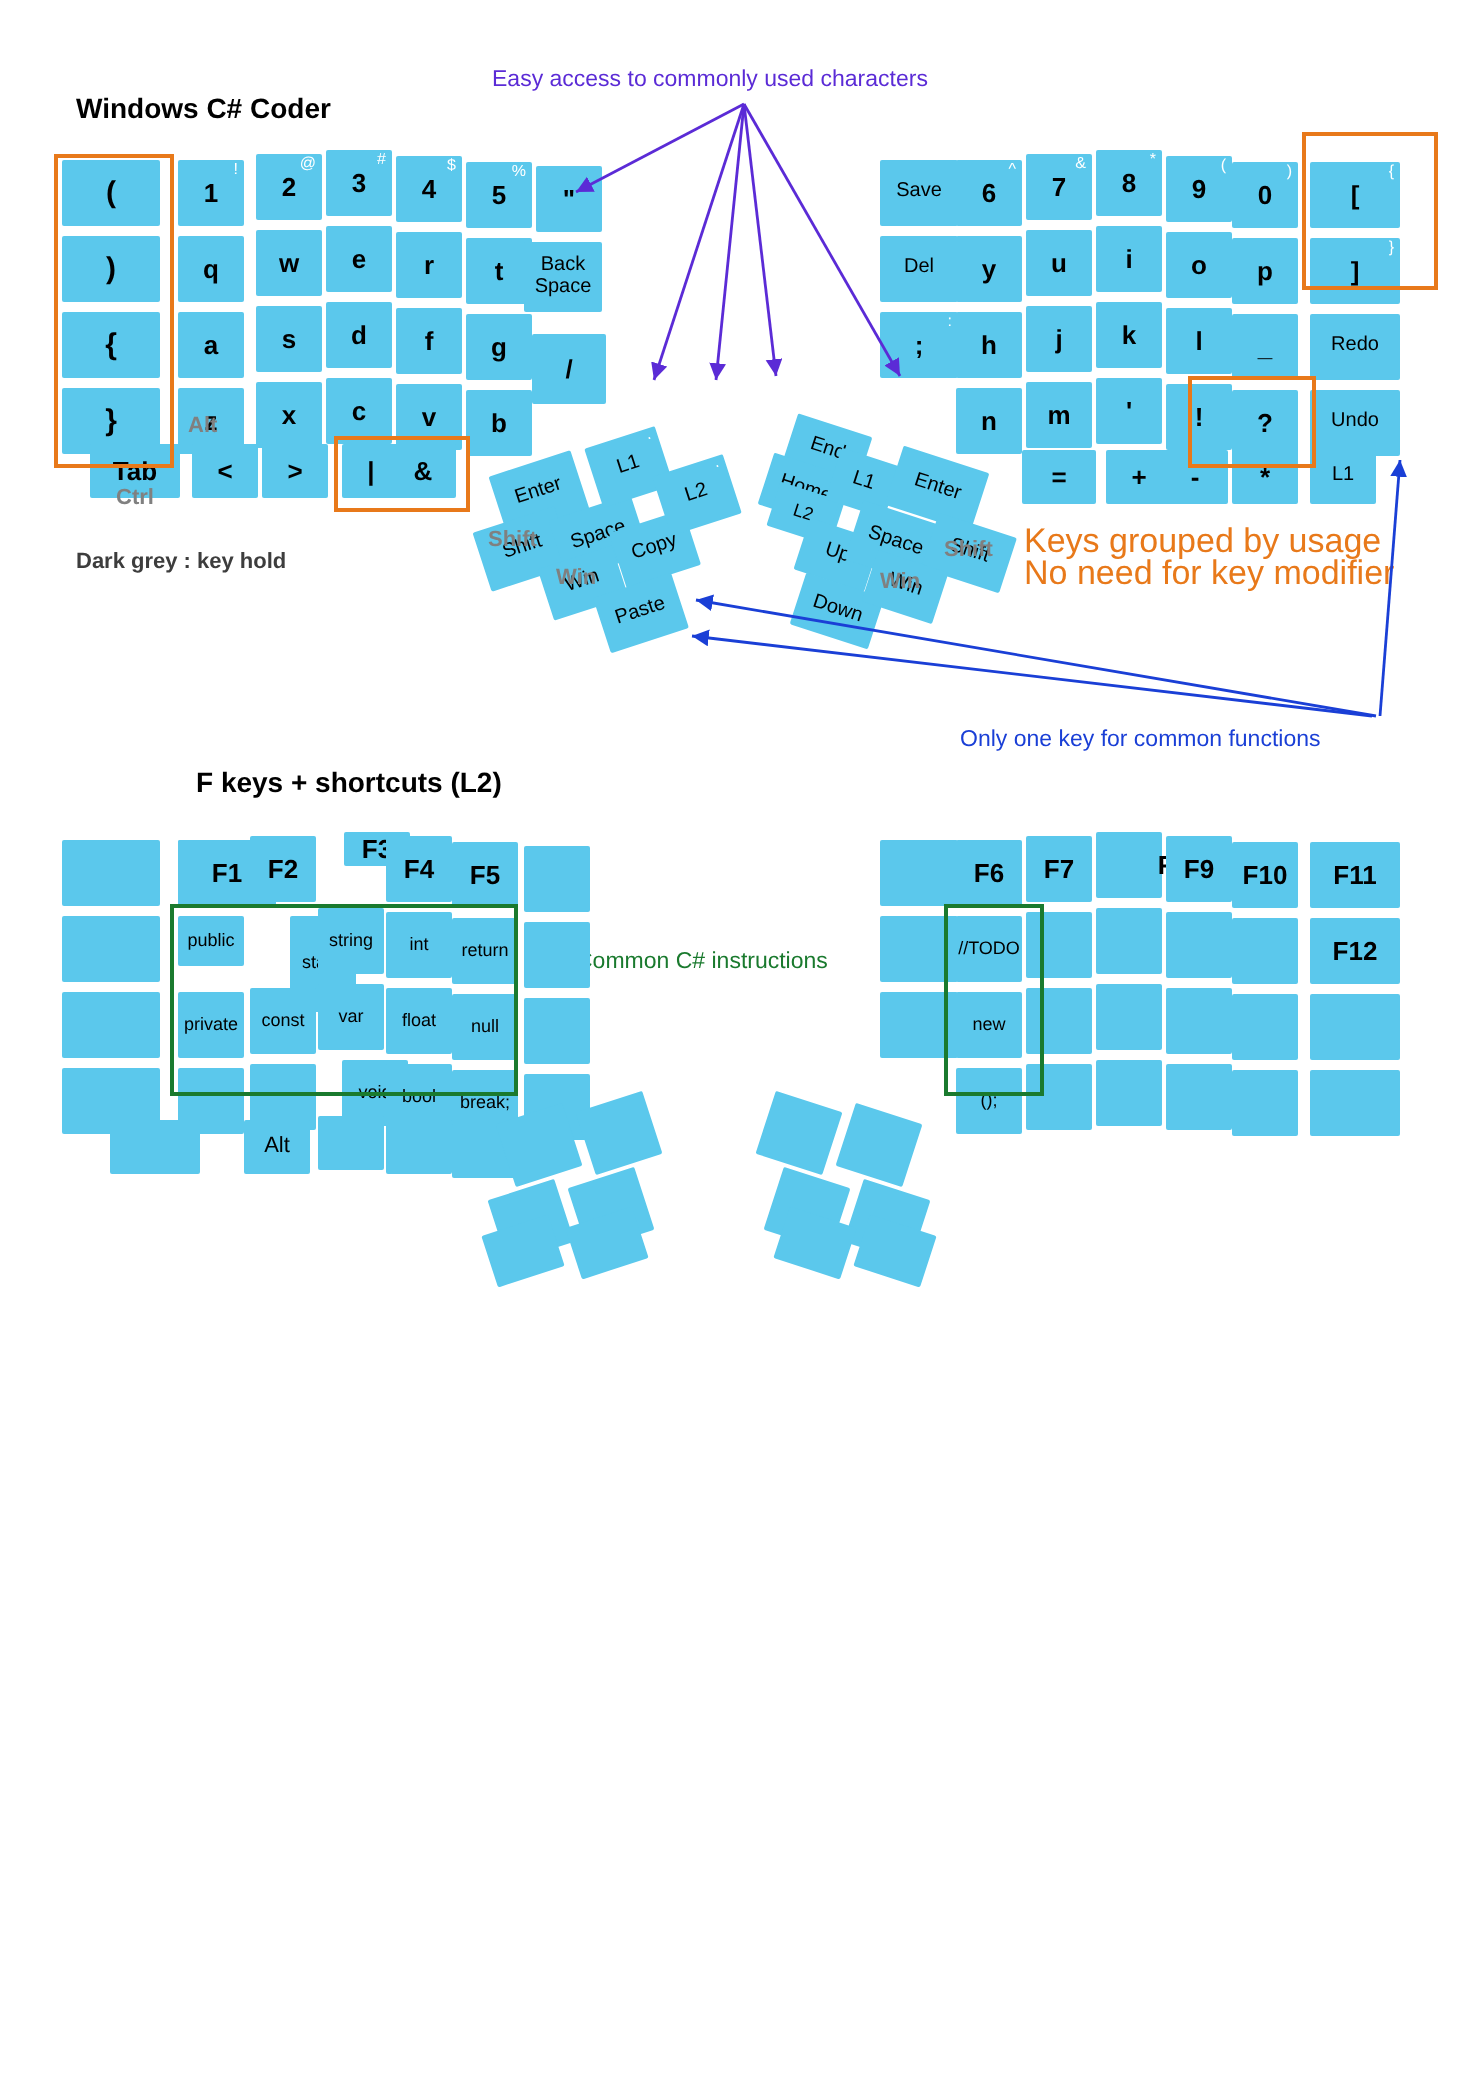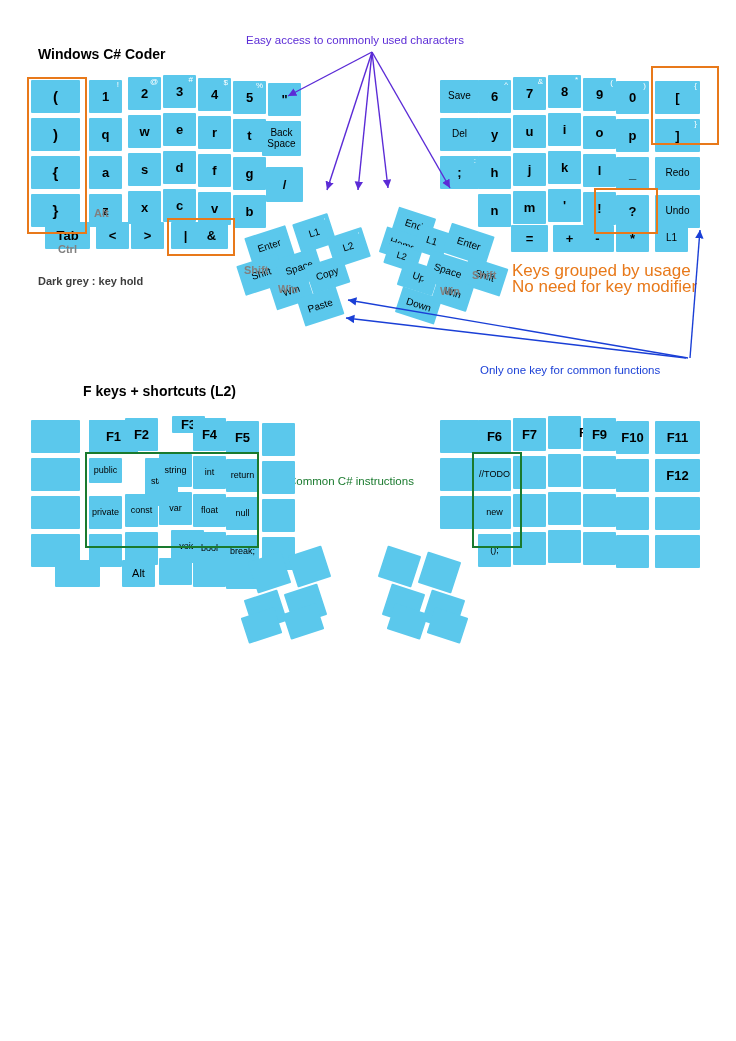--- a/index.html
+++ b/index.html
@@ -101,21 +101,21 @@
     height: 1041px;
     pointer-events: none;
   }
 </style>
 </head>
 <body>
 
 <div class="canvas">
 
   <div class="title" style="left:38px; top:46px;">Windows C# Coder</div>
-  <div class="title" style="left:38px; top:383px;padding-left:45px;">F keys + shortcuts (L2)</div>
+  <div class="title" style="left:53px; top:383px;padding-left:45px;">F keys + shortcuts (L2)</div>
   <div class="caption-dark" style="left:38px; top:275px;">Dark grey : key hold</div>
 
   <div class="note-purple" style="left:246px; top:34px;">Easy access to commonly used characters</div>
   <div class="note-orange" style="left:512px; top:261px;">Keys grouped by usage</div>
   <div class="note-orange" style="left:512px; top:277px;">No need for key modifier</div>
   <div class="note-blue" style="left:480px; top:364px;">Only one key for common functions</div>
   <div class="note-green" style="left:288px; top:475px;">Common C# instructions</div>
 
   <div id="keys-layer">
       <div class="key" style="left: 31px; top: 80px; width: 49px; height: 33px; font-size: 15px;">

